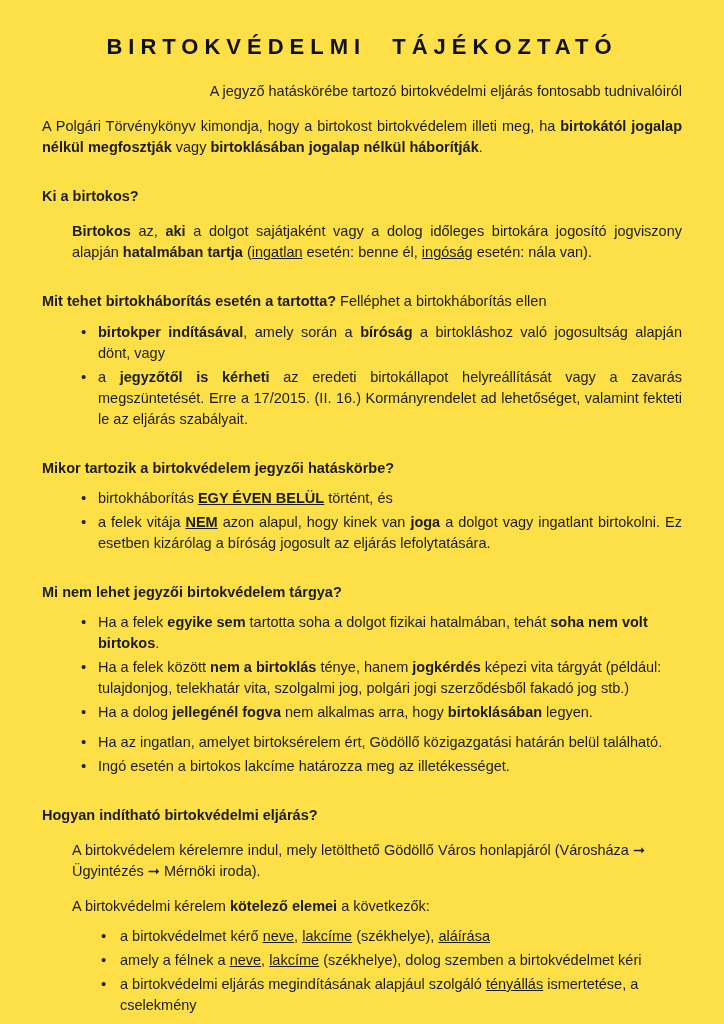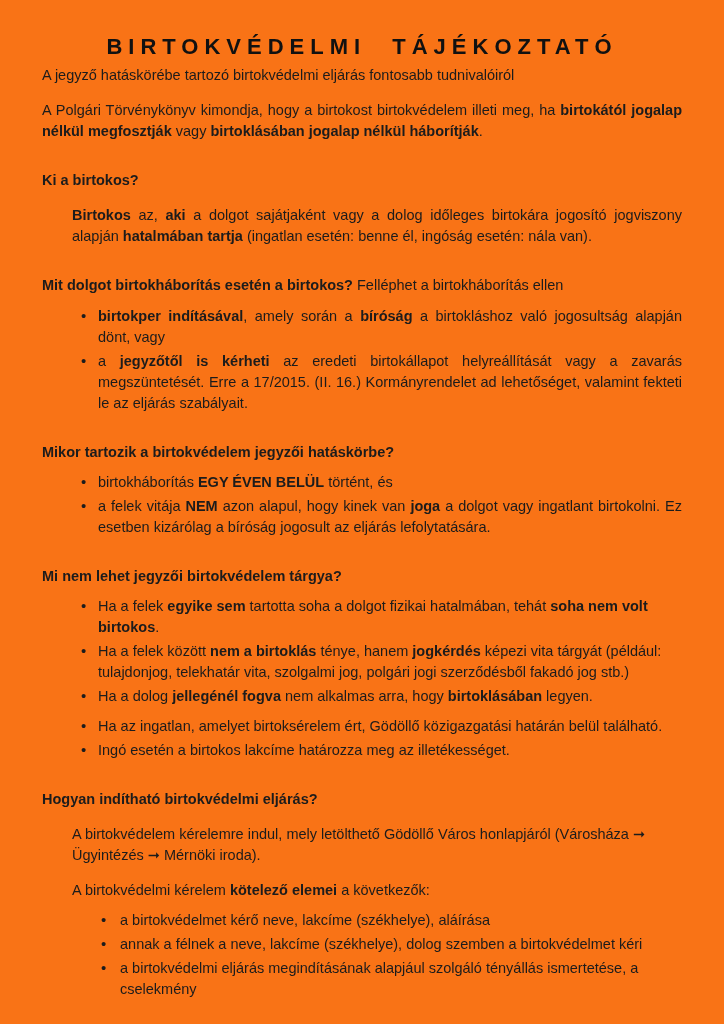--- a/index.html
+++ b/index.html
@@ -1,54 +1,54 @@
 <!DOCTYPE html>
 <html><head>
 <meta charset="utf-8">
 <style>
   html,body{margin:0;padding:0;background:#ffffff;}
   .page{
-    width:724px;height:1024px;background:#f97316;box-sizing:border-box;
+    width:724px;height:1024px;background:#fde047;box-sizing:border-box;
     padding:34px 42px 0 42px;overflow:hidden;
     font-family:"Liberation Sans",sans-serif;
     font-size:14.5px;line-height:1.45;color:#1c1c1c;
   }
   .doc-title{
     text-align:center;font-weight:bold;font-size:22px;line-height:1.2;
     letter-spacing:6px;word-spacing:14px;color:#111;
   }
   .doc-subtitle{
-    text-align:left;font-size:14.5px;margin-top:5px;color:#1c1c1c;
+    text-align:right;font-size:14.5px;margin-top:21px;color:#1c1c1c;
   }
   .doc-body{margin-top:8px;}
   .para{margin:14px 0 0 0;}
   .heading{margin:28px 0 0 0;}
   .ind1{margin-left:30px;}
   .just{text-align:justify;}
   ul.blist{list-style:none;margin:9px 0 0 0;padding:0;}
   ul.blist li{position:relative;padding-left:18px;margin:0 0 3px 0;}
   ul.blist li::before{content:"\2022";position:absolute;left:1px;top:-1px;font-size:15px;}
   ul.lvl1{margin-left:38px;}
   ul.lvl2{margin-left:58px;}
   ul.lvl2 li{padding-left:20px;}
   .b{font-weight:bold;}
   .i{}
-  .u{margin-top:36px;}
+  .u{text-decoration:underline;margin-top:36px;}
 </style>
 </head>
 <body>
 
 <div class="page">
   <div class="doc-title">BIRTOKVÉDELMI TÁJÉKOZTATÓ</div>
   <div class="doc-subtitle">A jegyző hatáskörébe tartozó birtokvédelmi eljárás fontosabb tudnivalóiról</div>
   <div class="doc-body">
       <div class="para just"><span class="">A Polgári Törvénykönyv kimondja, hogy a birtokost birtokvédelem illeti meg, ha </span><span class="b ">birtokától jogalap nélkül megfosztják</span><span class=""> vagy </span><span class="b ">birtoklásában jogalap nélkül háborítják</span><span class="">.</span></div>
       <div class="heading"><span class="b i ">Ki a birtokos?</span></div>
       <div class="para ind1 just"><span class="b ">Birtokos</span><span class=""> az, </span><span class="b ">aki</span><span class=""> a dolgot sajátjaként vagy a dolog időleges birtokára jogosító jogviszony alapján </span><span class="b ">hatalmában tartja</span><span class=""> (</span><span class="u">ingatlan</span><span class=""> esetén: benne él, </span><span class="u">ingóság</span><span class=""> esetén: nála van).</span></div>
-      <div class="heading"><span class="b i ">Mit dolgot birtokháborítás esetén a birtokos?</span><span class=""> Felléphet a birtokháborítás ellen</span></div>
+      <div class="heading"><span class="b i ">Mit tehet birtokháborítás esetén a tartotta?</span><span class=""> Felléphet a birtokháborítás ellen</span></div>
       <ul class="blist lvl1 just">
         <li><span class="b ">birtokper indításával</span><span class="">, amely során a </span><span class="b ">bíróság</span><span class=""> a birtokláshoz való jogosultság alapján dönt, vagy</span></li>
         <li><span class="">a </span><span class="b ">jegyzőtől is kérheti</span><span class=""> az eredeti birtokállapot helyreállítását vagy a zavarás megszüntetését. Erre a 17/2015. (II. 16.) Kormányrendelet ad lehetőséget, valamint fekteti le az eljárás szabályait.</span></li>
       </ul>
       <div class="heading"><span class="b i ">Mikor tartozik a birtokvédelem jegyzői hatáskörbe?</span></div>
       <ul class="blist lvl1 just">
         <li><span class="">birtokháborítás </span><span class="b u">EGY ÉVEN BELÜL</span><span class=""> történt, és</span></li>
         <li><span class="">a felek vitája </span><span class="b u">NEM</span><span class=""> azon alapul, hogy kinek van </span><span class="b ">joga</span><span class=""> a dolgot vagy ingatlant birtokolni. Ez esetben kizárólag a bíróság jogosult az eljárás lefolytatására.</span></li>
       </ul>
       <div class="heading"><span class="b i ">Mi nem lehet jegyzői birtokvédelem tárgya?</span></div>
@@ -59,17 +59,17 @@
       </ul>
       <ul class="blist lvl1">
         <li><span class="">Ha az ingatlan, amelyet birtoksérelem ért, Gödöllő közigazgatási határán belül található.</span></li>
         <li><span class="">Ingó esetén a birtokos lakcíme határozza meg az illetékességet.</span></li>
       </ul>
       <div class="heading"><span class="b i ">Hogyan indítható birtokvédelmi eljárás?</span></div>
       <div class="para ind1"><span class="">A birtokvédelem kérelemre indul, mely letölthető Gödöllő Város honlapjáról (Városháza </span><span class="">➞</span><span class=""> Ügyintézés </span><span class="">➞</span><span class=""> Mérnöki iroda).</span></div>
       <div class="para ind1"><span class="">A birtokvédelmi kérelem </span><span class="b ">kötelező elemei</span><span class=""> a következők:</span></div>
       <ul class="blist lvl2">
         <li><span class="">a birtokvédelmet kérő </span><span class="u">neve</span><span class="">, </span><span class="u">lakcíme</span><span class=""> (székhelye), </span><span class="u">aláírása</span></li>
-        <li><span class="">annak a félnek a </span><span class="u">neve</span><span class="">, </span><span class="u">lakcíme</span><span class=""> (székhelye), dolog szemben a birtokvédelmet kéri</span></li>
+        <li><span class="">amely a félnek a </span><span class="u">neve</span><span class="">, </span><span class="u">lakcíme</span><span class=""> (székhelye), dolog szemben a birtokvédelmet kéri</span></li>
         <li><span class="">a birtokvédelmi eljárás megindításának alapjául szolgáló </span><span class="u">tényállás</span><span class=""> ismertetése, a cselekmény </span></li>
       </ul>
     </div>
 </div>
 
 </body></html>

